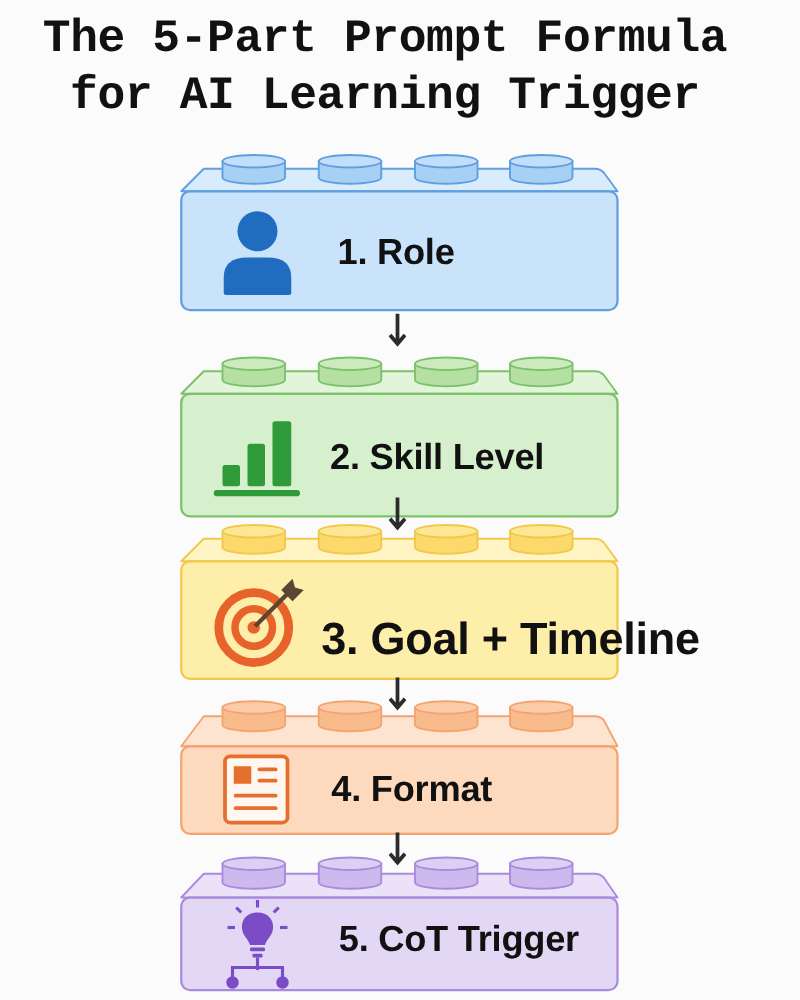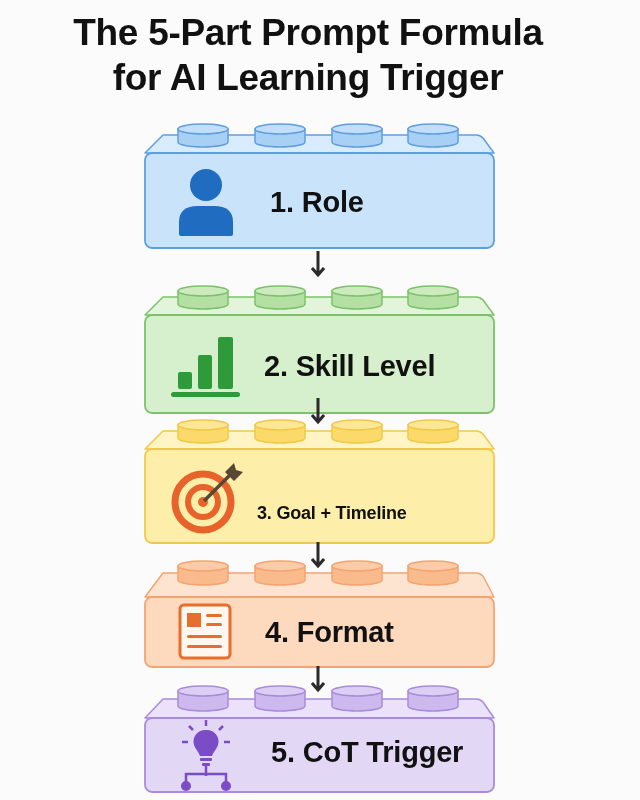--- a/index.html
+++ b/index.html
@@ -5,21 +5,21 @@
   html, body { margin: 0; padding: 0; }
   body {
     width: 640px; height: 800px; overflow: hidden;
     background: #fbfbfb;
     font-family: "Liberation Sans", "DejaVu Sans", sans-serif;
     position: relative;
   }
   .title {
     position: absolute; left: 0; top: 10px; width: 616px;
     text-align: center; font-weight: 700; font-size: 37px;
-    line-height: 45px; color: #111; letter-spacing: -0.3px;
+    line-height: 45px; color: #111; letter-spacing: -0.3px; font-family: Liberation Mono, monospace;
   }
   .title div { white-space: nowrap; }
   .brick { position: absolute; left: 0; width: 640px; }
   .brick svg { position: absolute; left: 0; top: 0; overflow: visible; }
   .brick-label {
     position: absolute; font-weight: 700; font-size: 29px; color: #111;
     white-space: nowrap; letter-spacing: -0.2px;
   }
   .icon { position: absolute; }
   .arrow { position: absolute; left: 311px; width: 14px; }
@@ -99,21 +99,21 @@
       <path d="M408 425 L408 438 A25 5 0 0 0 458 438 L458 425 Z" fill="#fbd96a" stroke="#f1c94a" stroke-width="1.5"></path>
       <ellipse cx="433" cy="425" rx="25" ry="5" fill="#fde794" stroke="#f1c94a" stroke-width="1.5"></ellipse>
     </svg>
   <svg class="icon" style="left:170px;top:462px;" width="74" height="74" viewBox="0 0 74 74">
     <circle cx="33" cy="40" r="28" fill="none" stroke-width="7" class="ic-stroke" stroke="#e8632b"></circle>
     <circle cx="33" cy="40" r="15" fill="none" stroke-width="6" class="ic-stroke" stroke="#e8632b"></circle>
     <circle cx="33" cy="40" r="5" class="ic-fill" fill="#e8632b"></circle>
     <line x1="34" y1="39" x2="62" y2="11" stroke-width="3.5" class="ic-arrow-stroke" stroke="#5a4634"></line>
     <path d="M55 10 L64 1 L66 8 L73 10 L64 19 Z" class="ic-arrow-fill" fill="#5a4634"></path>
   </svg>
-  <span class="brick-label" style="left:257px;top:503px;font-size:18px;">3. Goal + Timeline</span>
+  <span class="brick-label" style="left:257px;top:490px;font-size:36px;">3. Goal + Timeline</span>
 </div>
 
 <div class="arrow" style="top:541px;height:28px;">
   <svg width="14" height="28" viewBox="0 0 14 28">
       <path d="M7 1 V25 M1 18 L7 25 L13 18" fill="none" stroke-width="3" class="arr" stroke="#2b2b2b"></path>
     </svg>
 </div>
 
 <div class="brick" style="top:0;height:800px;">
   <svg class="brick-svg" width="640" height="800">

